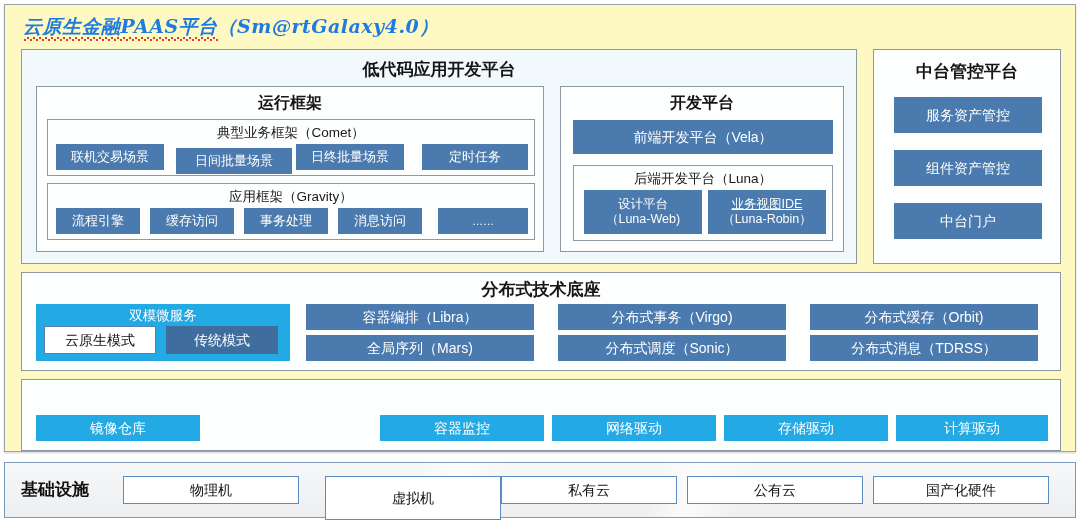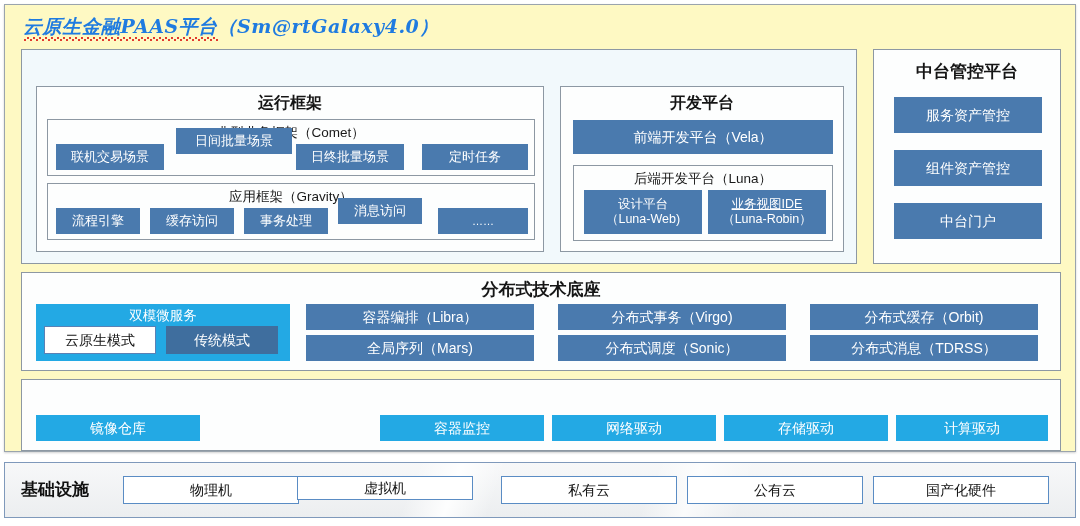--- a/index.html
+++ b/index.html
@@ -134,38 +134,39 @@
 
 <div class="page">
 
   <div class="main-frame">
 
     <div class="title">
       <span class="zh">云原生金融PAAS平台</span><span>（Sm@rtGalaxy4.0）</span>
     </div>
 
     <div class="panel" id="lowcode">
+      <div class="panel-title">低代码应用开发平台</div>
 
       <div class="panel panel-white" id="runframe">
         <div class="panel-title">运行框架</div>
 
         <div class="panel panel-white" id="comet">
           <div class="sub-title">典型业务框架（Comet）</div>
           <div class="chip" style="position:absolute;left:8px;top:24px;width:108px;height:26px;">联机交易场景</div>
-          <div class="chip" style="position:absolute;left:128px;top:8px;width:116px;height:26px;">日间批量场景</div>
+          <div class="chip" style="position:absolute;left:128px;top:28px;width:116px;height:26px;">日间批量场景</div>
           <div class="chip" style="position:absolute;left:248px;top:24px;width:108px;height:26px;">日终批量场景</div>
           <div class="chip" style="position:absolute;left:374px;top:24px;width:106px;height:26px;">定时任务</div>
         </div>
 
         <div class="panel panel-white" id="gravity">
           <div class="sub-title">应用框架（Gravity）</div>
           <div class="chip" style="position:absolute;left:8px;top:24px;width:84px;height:26px;">流程引擎</div>
           <div class="chip" style="position:absolute;left:102px;top:24px;width:84px;height:26px;">缓存访问</div>
           <div class="chip" style="position:absolute;left:196px;top:24px;width:84px;height:26px;">事务处理</div>
-          <div class="chip" style="position:absolute;left:290px;top:14px;width:84px;height:26px;">消息访问</div>
+          <div class="chip" style="position:absolute;left:290px;top:24px;width:84px;height:26px;">消息访问</div>
           <div class="chip" style="position:absolute;left:390px;top:24px;width:90px;height:26px;font-size:11px;">……</div>
         </div>
       </div>
 
       <div class="panel panel-white" id="devplat">
         <div class="panel-title">开发平台</div>
         <div class="chip" style="position:absolute;left:12px;top:33px;width:260px;height:34px;font-size:14px;">前端开发平台（Vela）</div>
 
         <div class="panel panel-white" id="luna">
           <div class="sub-title">后端开发平台（Luna）</div>
@@ -213,19 +214,19 @@
       <div class="chip cyan" style="position:absolute;left:530px;top:35px;width:164px;height:26px;font-size:14px;">网络驱动</div>
       <div class="chip cyan" style="position:absolute;left:702px;top:35px;width:164px;height:26px;font-size:14px;">存储驱动</div>
       <div class="chip cyan" style="position:absolute;left:874px;top:35px;width:152px;height:26px;font-size:14px;">计算驱动</div>
     </div>
 
   </div>
 
   <div id="infra">
     <div class="infra-label">基础设施</div>
     <div class="chip outline" style="position:absolute;left:118px;top:13px;width:176px;height:28px;">物理机</div>
-    <div class="chip outline" style="position:absolute;left:292px;top:13px;width:176px;height:24px;">虚拟机</div>
+    <div class="chip outline" style="position:absolute;left:320px;top:13px;width:176px;height:44px;">虚拟机</div>
     <div class="chip outline" style="position:absolute;left:496px;top:13px;width:176px;height:28px;">私有云</div>
     <div class="chip outline" style="position:absolute;left:682px;top:13px;width:176px;height:28px;">公有云</div>
     <div class="chip outline" style="position:absolute;left:868px;top:13px;width:176px;height:28px;">国产化硬件</div>
   </div>
 
 </div>
 
 </body></html>

